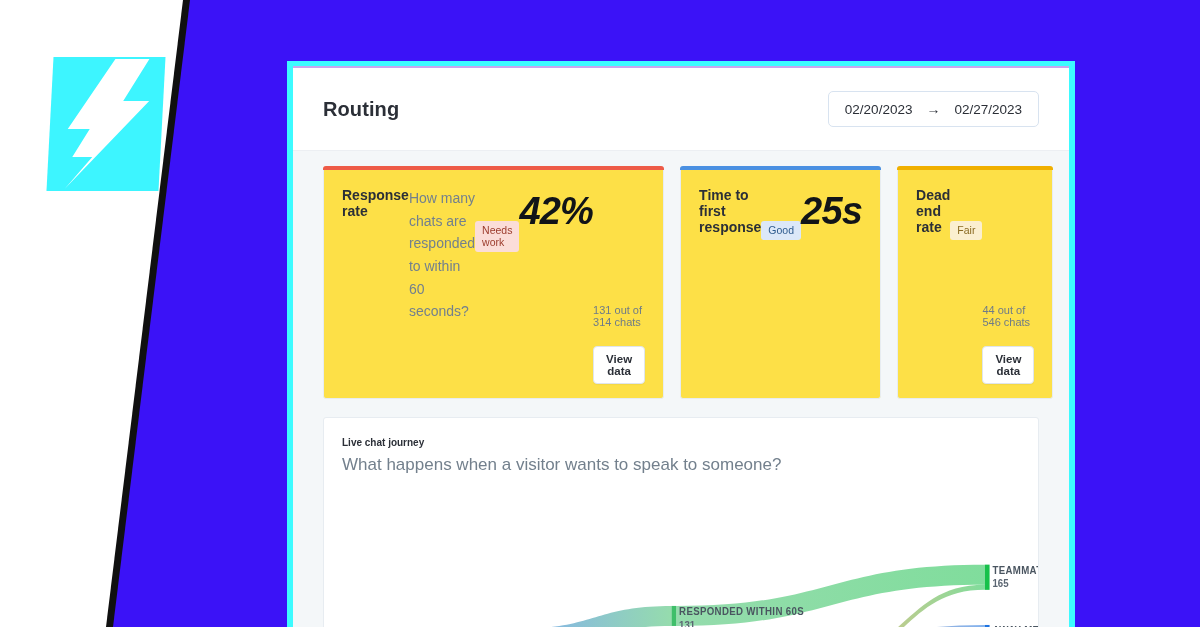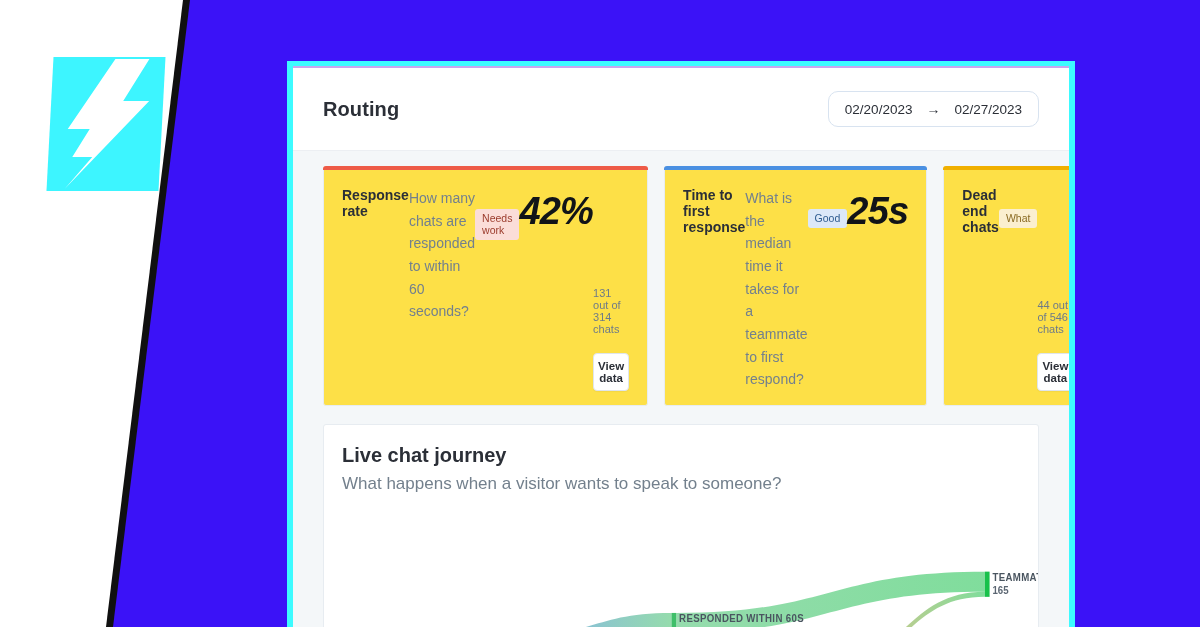--- a/index.html
+++ b/index.html
@@ -67,21 +67,21 @@
     font-size: 20px;
     font-weight: 600;
     color: #2b2f37;
     letter-spacing: .1px;
   }
   #date-range {
     display: flex;
     align-items: center;
     gap: 14px;
     border: 1px solid #d8e3f0;
-    border-radius: 10px;
+    border-radius: 5px;
     background: #fff;
     padding: 9px 16px;
     font-size: 13.5px;
     color: #2b2f37;
   }
   #date-range .arrow { color: #2b2f37; font-size: 14px; }
 
   
   #cards-row {
     display: flex;
@@ -115,21 +115,21 @@
     color: #73808d;
     line-height: 1.62;
     min-height: 37px;
   }
   .card-badge {
     display: inline-block;
     align-self: flex-start;
     font-size: 10.5px;
     padding: 3px 7px 4px 7px;
     border-radius: 3px;
-    margin-top: 22px;
+    margin-top: 34px;
   }
   .card-value {
     font-size: 38px;
     font-weight: 700;
     color: #111418;
     letter-spacing: -.8px;
     line-height: 1.15;
     margin-top: 3px;
     font-style: italic;
   }
@@ -140,39 +140,39 @@
     margin-bottom: 18px;
   }
   .view-data-btn {
     display: inline-block;
     font-size: 11.5px;
     font-weight: 600;
     color: #2b2f37;
     background: #fff;
     border: 1px solid #dfe5ec;
     border-radius: 4px;
-    padding: 6px 4px;
+    padding: 6px 12px;
     cursor: pointer;
     box-shadow: 0 1px 1px rgba(16,24,40,.04);
   }
   .card-footer.empty { min-height: 52px; }
 
   
   #journey-panel {
     margin: 18px 30px 0 30px;
     background: #ffffff;
     border: 1px solid #e7ecf1;
     border-radius: 3px;
     padding: 19px 18px 0 18px;
     height: 330px;
     overflow: hidden;
     position: relative;
   }
   #journey-title {
-    font-size: 20px;
+    font-size: 10px;
     font-weight: 600;
     color: #2b2f37;
     margin-bottom: 7px;
   }
   #journey-desc {
     font-size: 17px;
     color: #73808d;
   }
   #sankey-wrap {
     position: absolute;
@@ -227,30 +227,29 @@
       <div class="card-value">42%</div>
       <div class="card-footer">
         <div class="card-subcount">131 out of 314 chats</div>
         <button class="view-data-btn">View data</button>
       </div>
     </div>
 
     <div class="metric-card">
       <div class="card-accent" style="background:#4A90E2"></div>
       <div class="card-title">Time to first response</div>
-      <div class="card-desc">What is the median time it takes for a teammate to first respond?</div>
       <span class="card-badge" style="background:#DCE8F8;color:#2F5C8F">Good</span>
       <div class="card-value">25s</div>
       <div class="card-footer empty"></div>
     </div>
 
     <div class="metric-card">
       <div class="card-accent" style="background:#F0B000"></div>
-      <div class="card-title">Dead end chats</div>
-      <span class="card-badge" style="background:#FBEFD0;color:#8A6A22">What</span>
+      <div class="card-title">Dead end rate</div>
+      <span class="card-badge" style="background:#FBEFD0;color:#8A6A22">Fair</span>
       <div class="card-footer">
         <div class="card-subcount">44 out of 546 chats</div>
         <button class="view-data-btn">View data</button>
       </div>
     </div>
 
   </div>
 
   <div id="journey-panel">
     <div id="journey-title">Live chat journey</div>

